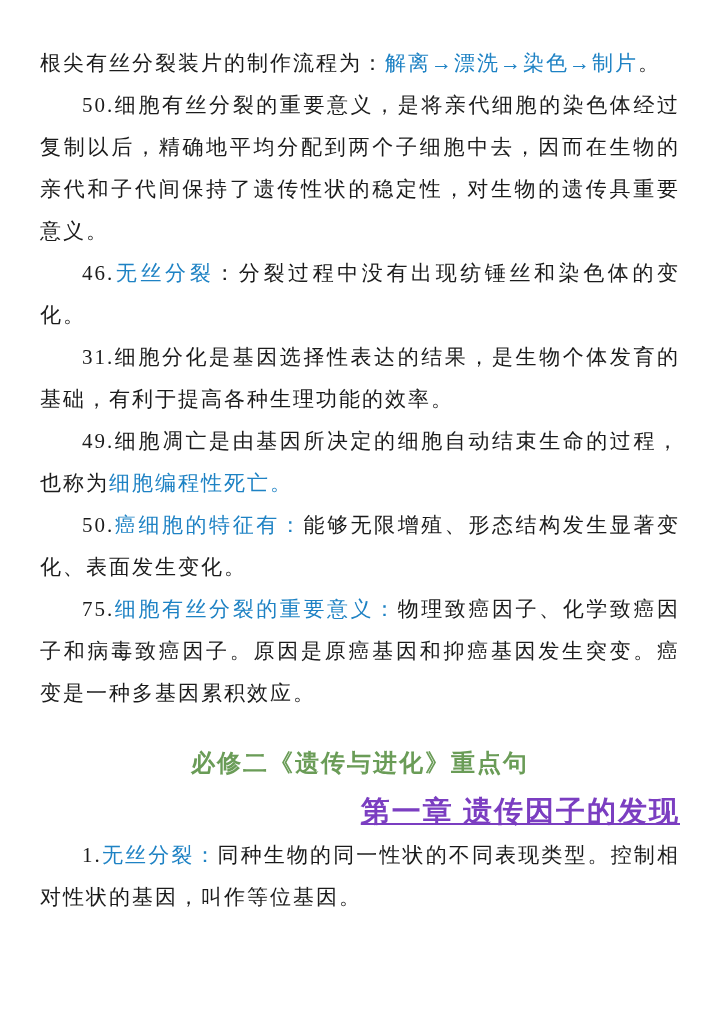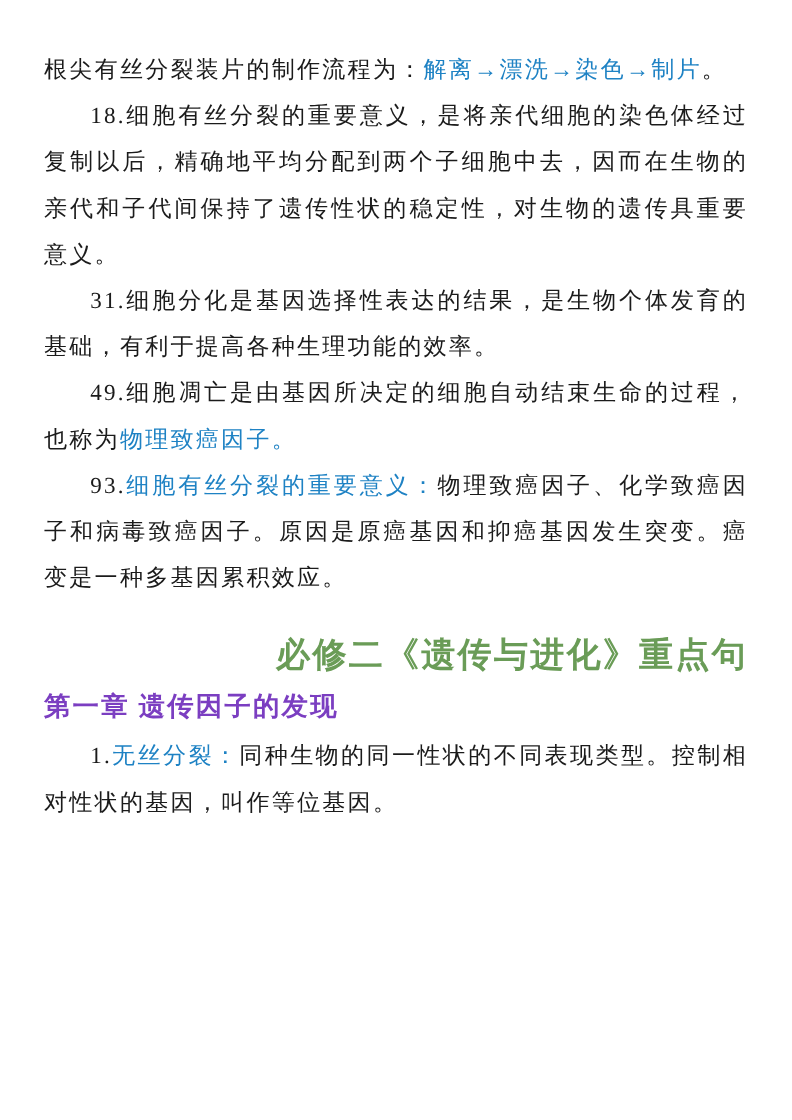--- a/index.html
+++ b/index.html
@@ -30,47 +30,50 @@
     margin: 0;
   }
   .para.noindent {
     text-indent: 0;
   }
   .term {
     color: var(--term-color, #1e82c4);
   }
   .h-center {
     margin: 26px 0 2px 0;
-    text-align: right;
+    text-align: center;
     text-indent: 0;
-    font-size: 31px;
+    font-size: 24px;
     font-weight: bold;
     line-height: 46px;
     letter-spacing: 2px;
     color: var(--green-color, #6a9c57);
   }
   .h-left {
     margin: 0;
-    text-align: left;
+    text-align: right;
     text-indent: 0;
-    font-size: 24px;
+    font-size: 29px;
     font-weight: bold;
     line-height: 46px;
     letter-spacing: 2px;
     color: var(--purple-color, #7b3ec1);
+    text-decoration: underline;
   }
 </style>
 </head>
 <body>
 
 <div class="page" style="--body-color: #1b1b1b; --term-color: #1e82c4; --green-color: #6a9c57; --purple-color: #7b3ec1;">
   <div id="doc-content">
       <p class="para noindent"><span class="">根尖有丝分裂装片的制作流程为：</span><span class="term">解离→漂洗→染色→制片</span><span class="">。</span></p>
-      <p class="para"><span class="">18.细胞有丝分裂的重要意义，是将亲代细胞的染色体经过复制以后，精确地平均分配到两个子细胞中去，因而在生物的亲代和子代间保持了遗传性状的稳定性，对生物的遗传具重要意义。</span></p>
+      <p class="para"><span class="">50.细胞有丝分裂的重要意义，是将亲代细胞的染色体经过复制以后，精确地平均分配到两个子细胞中去，因而在生物的亲代和子代间保持了遗传性状的稳定性，对生物的遗传具重要意义。</span></p>
+      <p class="para"><span class="">46.</span><span class="term">无丝分裂</span><span class="">：分裂过程中没有出现纺锤丝和染色体的变化。</span></p>
       <p class="para"><span class="">31.细胞分化是基因选择性表达的结果，是生物个体发育的基础，有利于提高各种生理功能的效率。</span></p>
-      <p class="para"><span class="">49.细胞凋亡是由基因所决定的细胞自动结束生命的过程，也称为</span><span class="term">物理致癌因子。</span></p>
-      <p class="para"><span class="">93.</span><span class="term">细胞有丝分裂的重要意义：</span><span class="">物理致癌因子、化学致癌因子和病毒致癌因子。原因是原癌基因和抑癌基因发生突变。癌变是一种多基因累积效应。</span></p>
+      <p class="para"><span class="">49.细胞凋亡是由基因所决定的细胞自动结束生命的过程，也称为</span><span class="term">细胞编程性死亡。</span></p>
+      <p class="para"><span class="">50.</span><span class="term">癌细胞的特征有：</span><span class="">能够无限增殖、形态结构发生显著变化、表面发生变化。</span></p>
+      <p class="para"><span class="">75.</span><span class="term">细胞有丝分裂的重要意义：</span><span class="">物理致癌因子、化学致癌因子和病毒致癌因子。原因是原癌基因和抑癌基因发生突变。癌变是一种多基因累积效应。</span></p>
       <div class="h-center">必修二《遗传与进化》重点句</div>
       <div class="h-left">第一章 遗传因子的发现</div>
       <p class="para"><span class="">1.</span><span class="term">无丝分裂：</span><span class="">同种生物的同一性状的不同表现类型。控制相对性状的基因，叫作等位基因。</span></p>
     </div>
 
 </div>
 
 </body></html>

